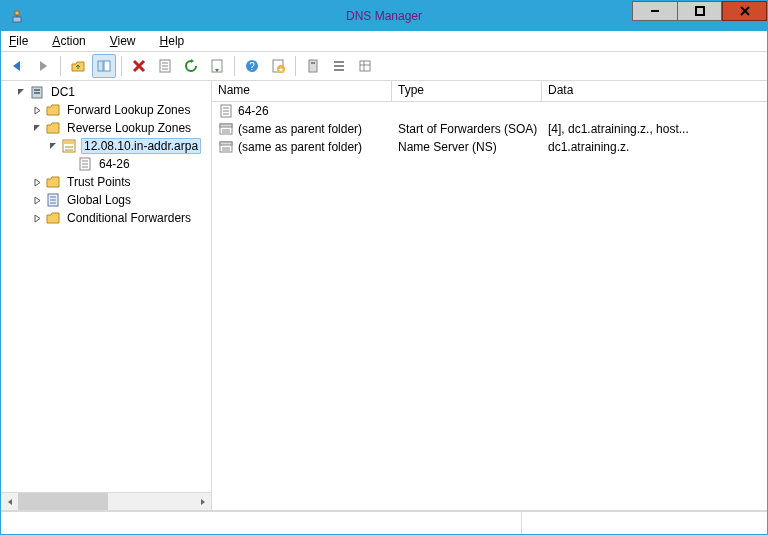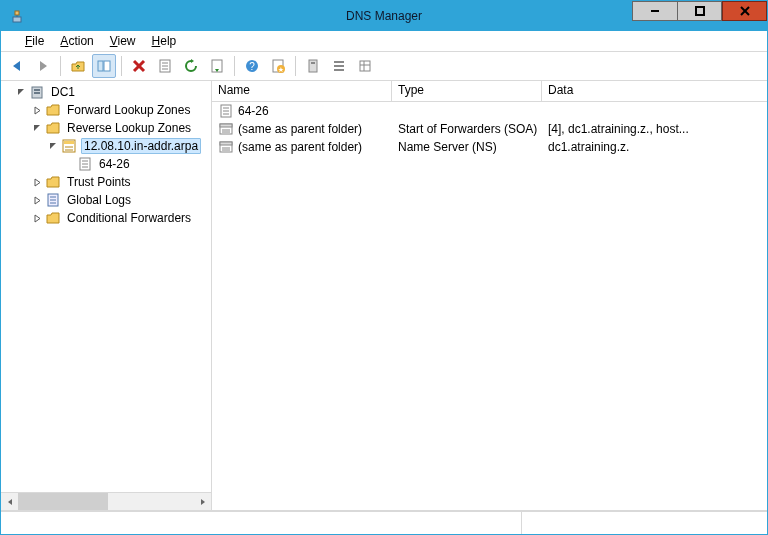--- a/index.html
+++ b/index.html
@@ -18,21 +18,21 @@
     display: flex;
     flex-direction: column;
     background: #fff;
   }
   
   .titlebar {
     height: 30px;
     background: #2fa4d8;
     display: flex;
     align-items: center;
-    color: #0f172a;
+    color: #701a75;
     position: relative;
   }
   .titlebar .app-icon {
     width: 20px; height: 20px;
     margin-left: 6px;
     display: flex; align-items: center; justify-content: center;
   }
   .titlebar .title {
     position: absolute;
     left: 0; right: 0;
@@ -63,23 +63,23 @@
     background: #d04b2b;
     border-color: #7a2616;
   }
   .titlebar .controls svg { display: block; }
 
   
   .menubar {
     height: 20px;
     display: flex;
     align-items: center;
-    padding: 0 18px;
+    padding: 0 2px;
     border-bottom: 1px solid #d9d9d9;
-    gap: 4px;
+    gap: 12px;
   }
   .menubar .menu {
     padding: 1px 6px;
     cursor: default;
   }
   .menubar .menu u { text-decoration: underline; }
 
   
   .toolbar {
     height: 28px;

